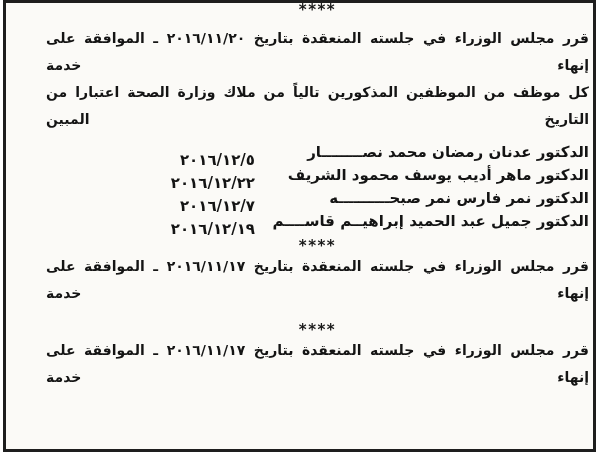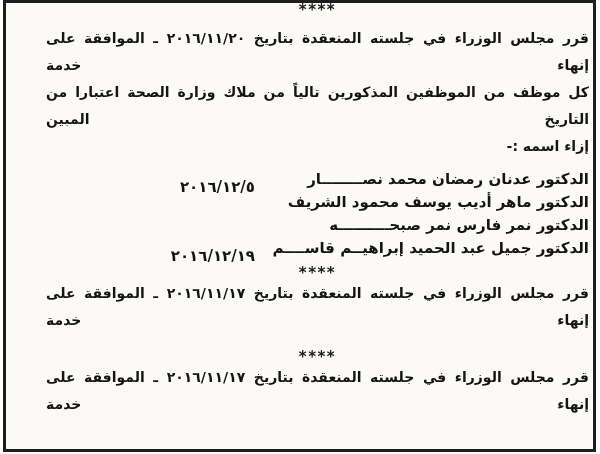--- a/index.html
+++ b/index.html
@@ -69,33 +69,34 @@
 <body>
 
 <div class="page">
   <div class="content">
 
     <div class="stars s1">****</div>
 
     <div class="para p1">
       <div class="jline">قرر مجلس الوزراء في جلسته المنعقدة بتاريخ ٢٠١٦/١١/٢٠ ـ الموافقة على إنهاء خدمة</div>
       <div class="jline">كل موظف من الموظفين المذكورين تالياً من ملاك وزارة الصحة اعتبارا من التاريخ المبين</div>
-      <div class="rline">إزاء اسمه :-</div>
     </div>
 
     <div class="rows">
       <div class="row">
         <span class="name">الدكتور عدنان رمضان محمد نصــــــــار</span>
         <span class="date">٢٠١٦/١٢/٥</span>
       </div>
       <div class="row">
         <span class="name">الدكتور ماهر أديب يوسف محمود الشريف</span>
+        <span class="date">٢٠١٦/١٢/٢٢</span>
       </div>
       <div class="row">
         <span class="name">الدكتور نمر فارس نمر صبحــــــــــه</span>
+        <span class="date">٢٠١٦/١٢/٧</span>
       </div>
       <div class="row">
         <span class="name">الدكتور جميل عبد الحميد إبراهيــم قاســــم</span>
         <span class="date">٢٠١٦/١٢/١٩</span>
       </div>
     </div>
 
     <div class="stars s2">****</div>
 
     <div class="para p2">

